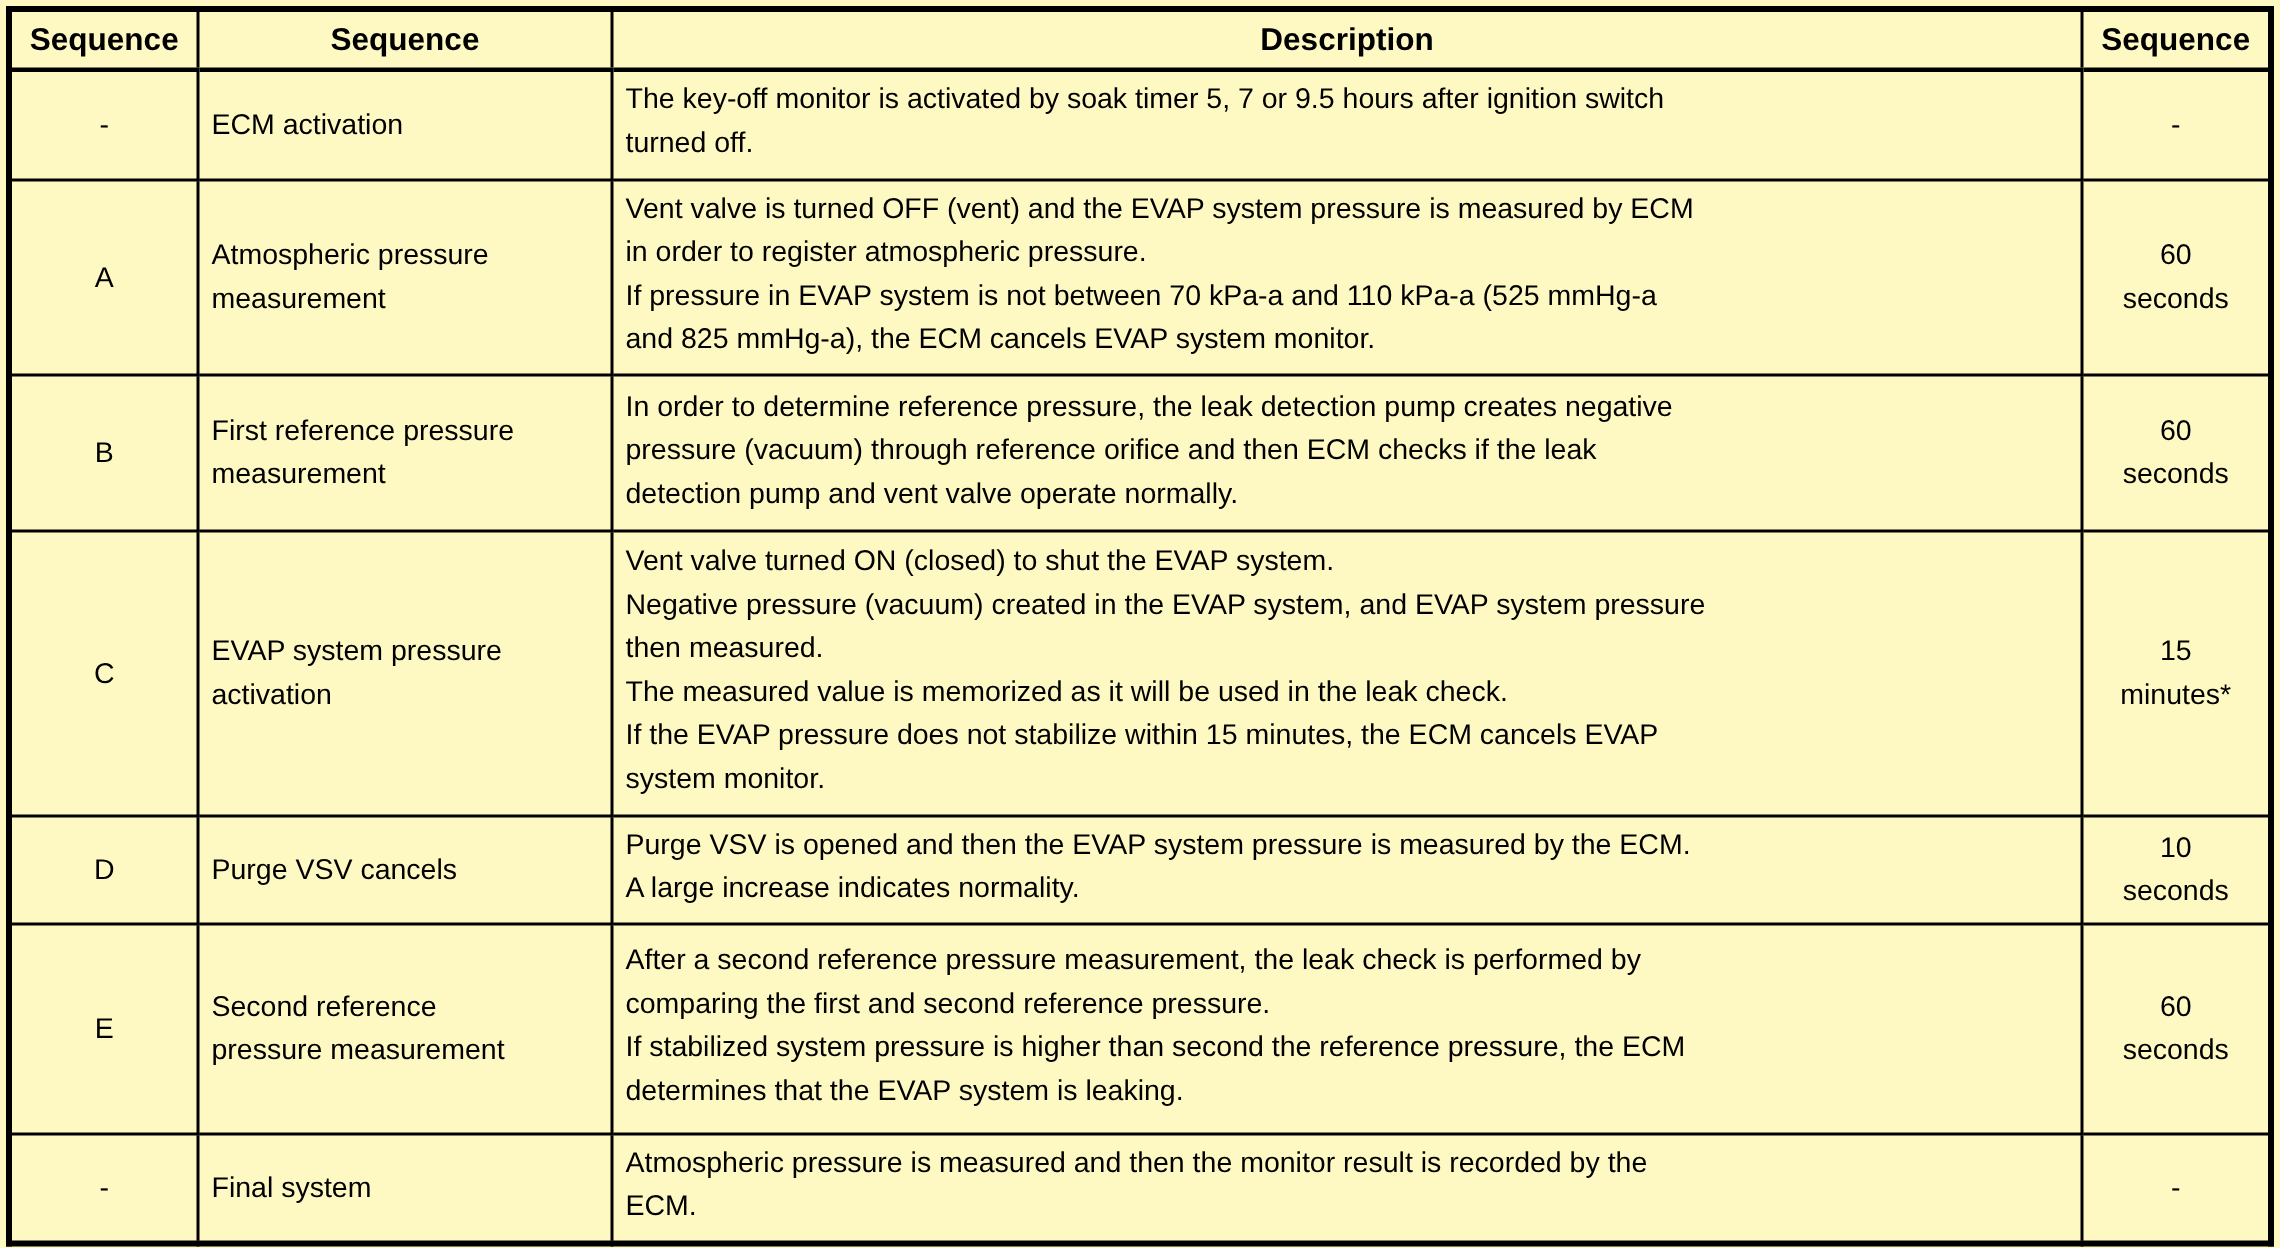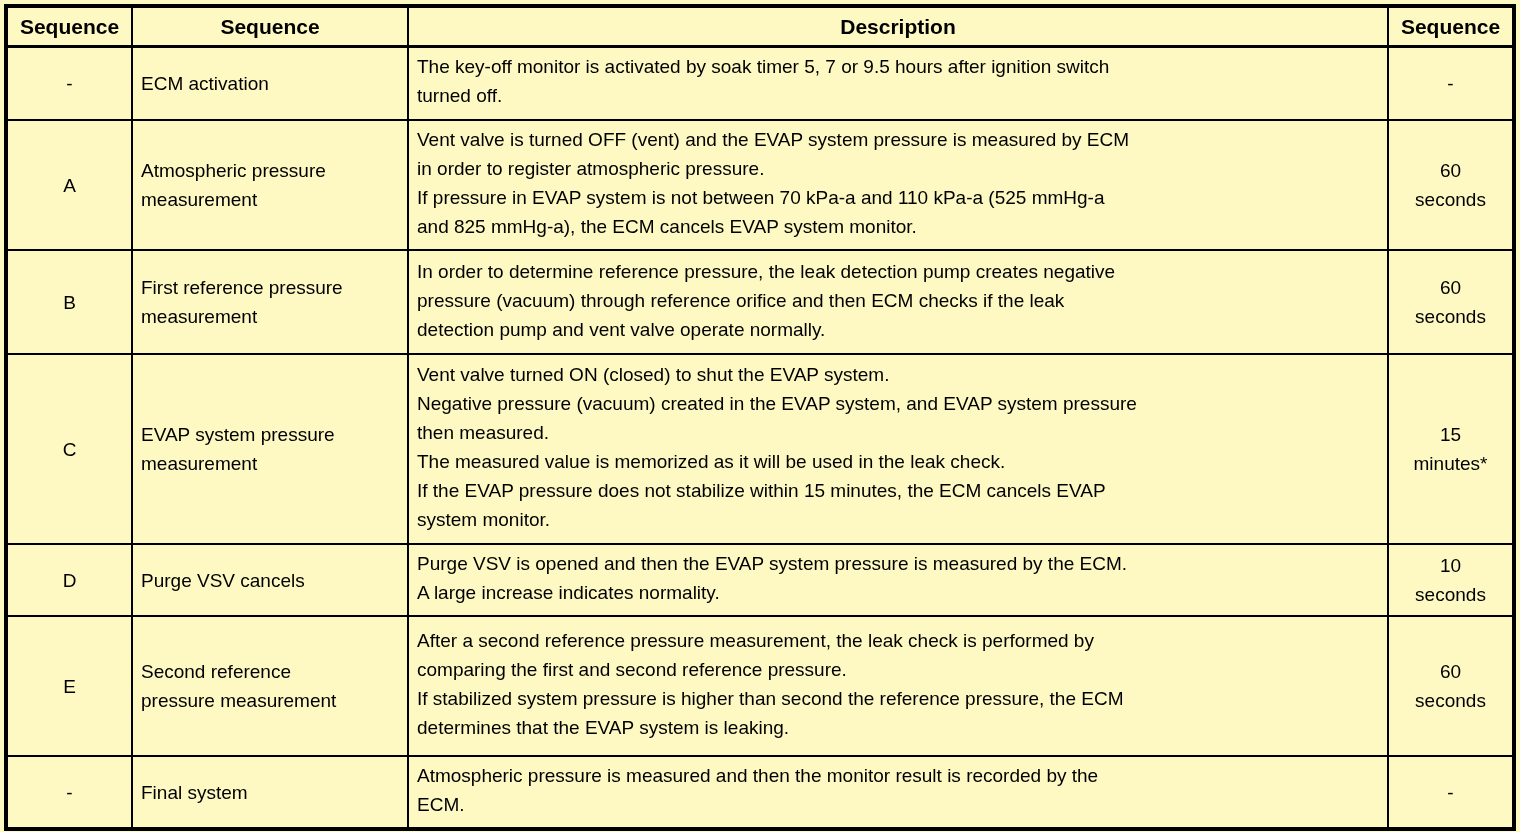--- a/index.html
+++ b/index.html
@@ -112,21 +112,21 @@
 measurement</td>
         <td class="desc">In order to determine reference pressure, the leak detection pump creates negative
 pressure (vacuum) through reference orifice and then ECM checks if the leak
 detection pump and vent valve operate normally.</td>
         <td class="dur">60
 seconds</td>
       </tr>
       <tr class="r3">
         <td class="seq">C</td>
         <td class="op">EVAP system pressure
-measurement</td>
+activation</td>
         <td class="desc">Vent valve turned ON (closed) to shut the EVAP system.
 Negative pressure (vacuum) created in the EVAP system, and EVAP system pressure
 then measured.
 The measured value is memorized as it will be used in the leak check.
 If the EVAP pressure does not stabilize within 15 minutes, the ECM cancels EVAP
 system monitor.</td>
         <td class="dur">15
 minutes*</td>
       </tr>
       <tr class="r4">

